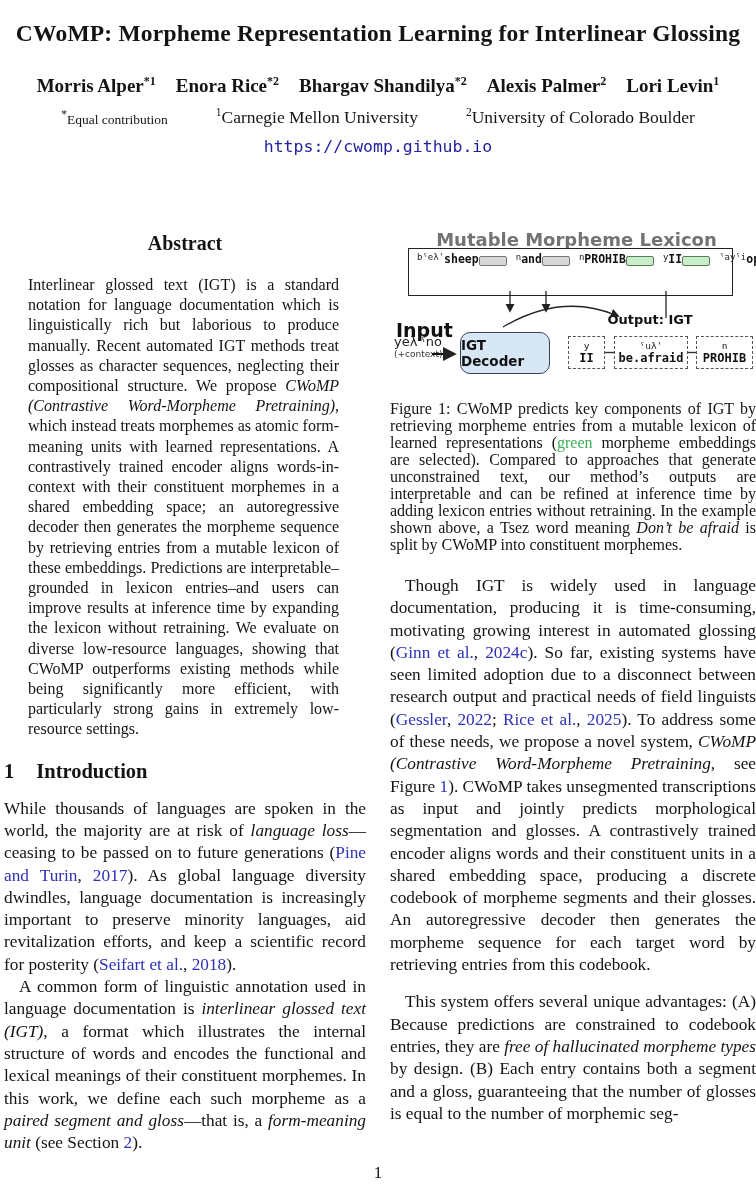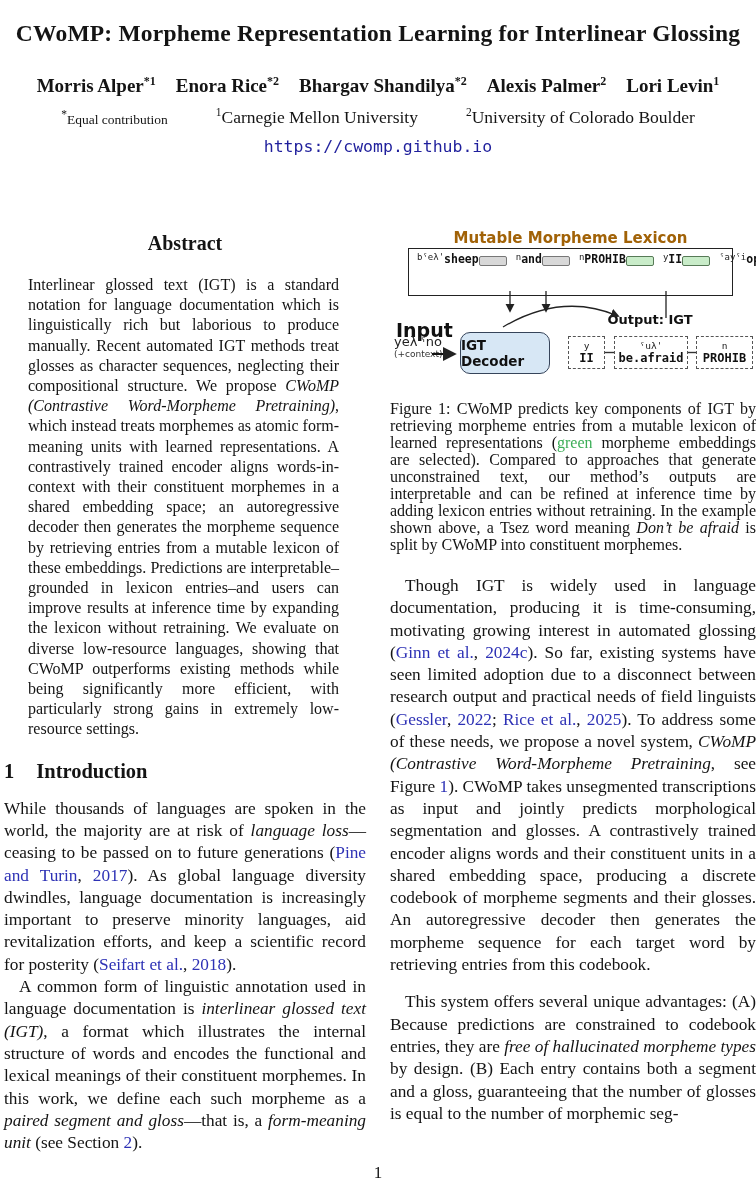--- a/index.html
+++ b/index.html
@@ -25,21 +25,21 @@
   .sec-head{font-size:20.5px;font-weight:bold;margin:20px 0 15px 0;}
   .sec-head .num{margin-right:22px;}
   .body{font-size:17.3px;line-height:22.3px;text-align:justify;margin:0;}
   .indent{text-indent:15px;}
   .gap-top{margin-top:15px;}
   .it{font-style:italic;}
   .lk{color:#2d31b5;}
   .gr{color:#3cae57;}
   
   .figure{position:relative;height:170px;font-family:"DejaVu Sans", sans-serif;}
-  .lex-title{position:absolute;left:18px;top:1px;width:325px;text-align:center;font-weight:bold;font-size:15px;color:#a16207;}
+  .lex-title{position:absolute;left:24px;top:1px;width:325px;text-align:center;font-weight:bold;font-size:18px;color:#737373;}
   .lex-box{position:absolute;left:18px;top:20px;width:325px;height:48px;border:1.5px solid #222;background:#fff;
            display:flex;align-items:flex-start;gap:9px;padding-left:8px;box-sizing:border-box;}
   .entry{display:flex;flex-direction:row;align-items:flex-start;padding-top:3px;}
   .seg{font-family:"DejaVu Sans Mono", monospace;font-size:9px;line-height:11px;color:#222;}
   .gls{font-family:"DejaVu Sans Mono", monospace;font-size:11.5px;line-height:14px;font-weight:bold;color:#111;}
   .chip{width:26px;height:8px;border-radius:2px;margin-top:4px;align-self:center;}
   .chip-gray{background:#d8d8d8;border:1px solid #777;}
   .chip-green{background:#c9ecc9;border:1px solid #577a57;}
   .lex-ellipsis{align-self:center;font-weight:bold;font-size:13px;letter-spacing:2px;margin-left:6px;color:#111;}
   .input-label{position:absolute;left:6px;top:91px;font-weight:bold;font-size:19px;color:#111;}

